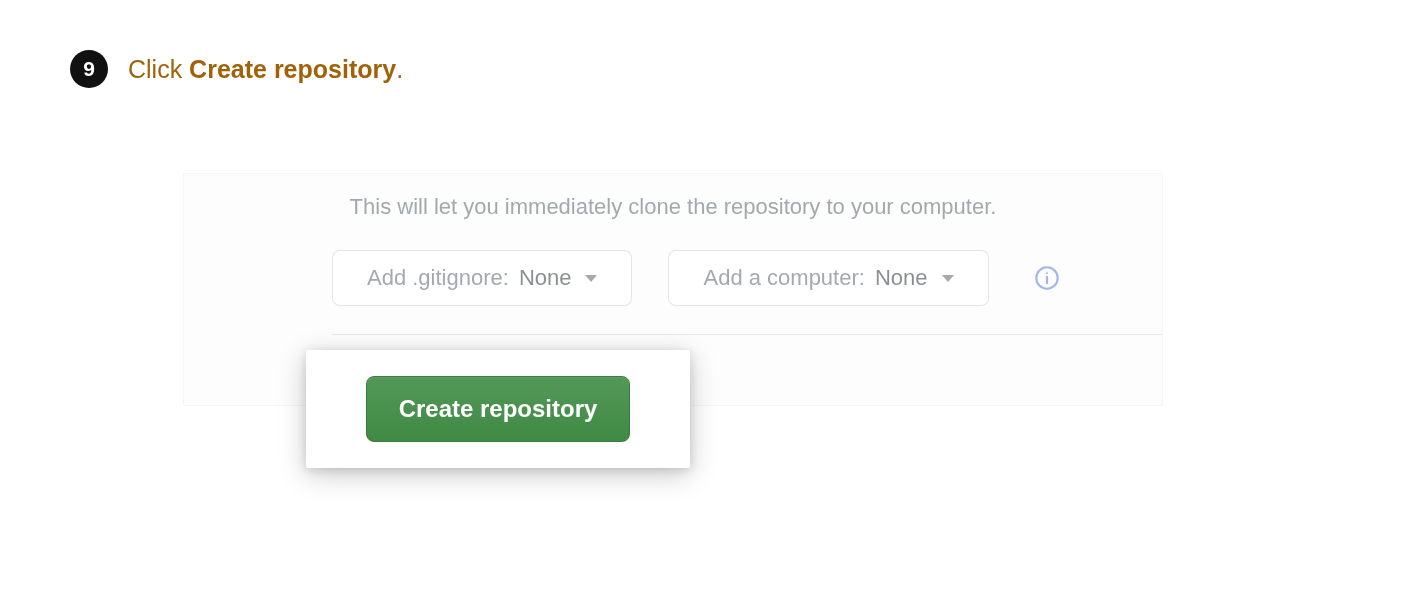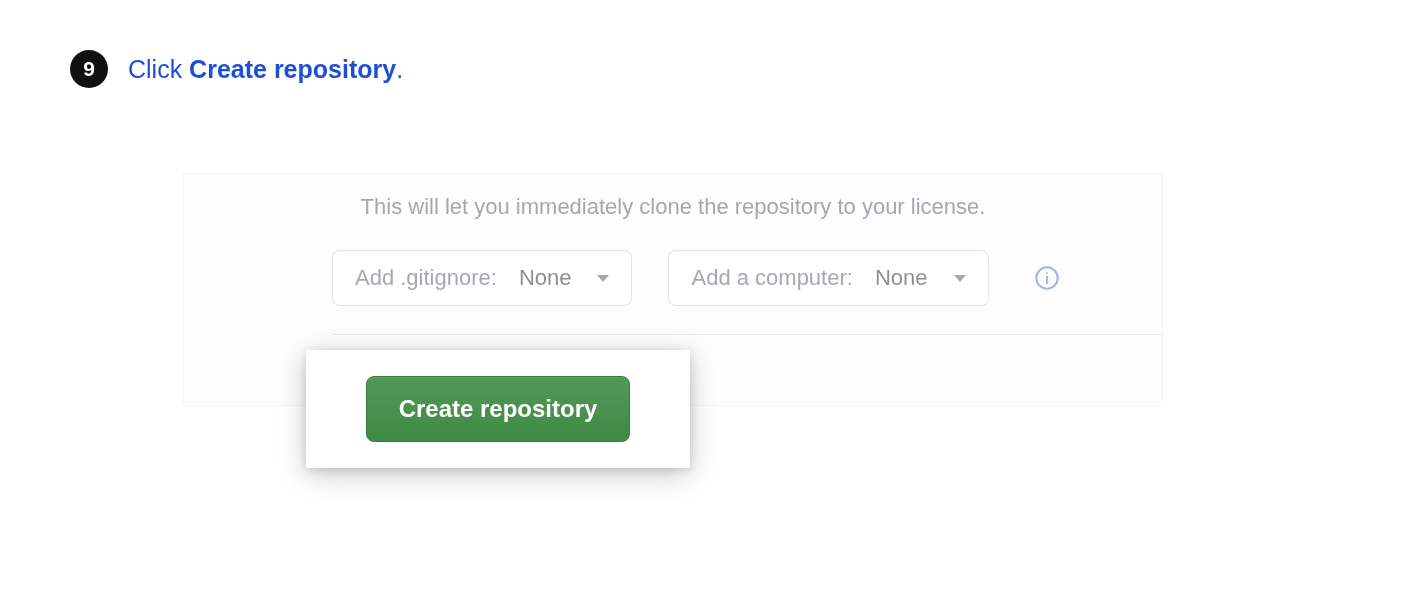--- a/index.html
+++ b/index.html
@@ -28,21 +28,21 @@
       color: #ffffff;
       display: flex;
       align-items: center;
       justify-content: center;
       font-size: 21px;
       font-weight: 600;
       flex-shrink: 0;
     }
     .step-text {
       font-size: 25px;
-      color: #1d4ed8;
+      color: #a16207;
       line-height: 1.3;
     }
     .step-text .bold {
       font-weight: 700;
     }
     .screenshot-container {
       margin: 85px 0 0 183px;
       width: 980px;
       background: #fdfdfd;
       border: 1px solid #f5f5f5;
@@ -59,24 +59,24 @@
     .dropdown-row {
       display: flex;
       align-items: center;
       gap: 36px;
       padding-left: 148px;
       padding-bottom: 28px;
     }
     .dropdown {
       display: inline-flex;
       align-items: center;
-      gap: 22px;
+      gap: 10px;
       border: 1px solid rgba(209, 213, 218, 0.6);
       border-radius: 8px;
-      padding: 14px 22px;
+      padding: 14px 34px;
       background: #ffffff;
       font-size: 22px;
       color: rgba(89, 99, 110, 0.55);
       cursor: pointer;
     }
     .dropdown .value {
       color: rgba(45, 51, 56, 0.55);
       font-weight: 500;
     }
     .caret {
@@ -136,21 +136,21 @@
 <div class="step-header">
   <div class="step-badge">
     <span>9</span>
   </div>
   <div class="step-text">
     <span>Click </span><span class="bold">Create repository</span><span>.</span>
   </div>
 </div>
 
 <div class="screenshot-container">
-  <div class="hint-text">This will let you immediately clone the repository to your license.</div>
+  <div class="hint-text">This will let you immediately clone the repository to your computer.</div>
 
   <div class="dropdown-row">
     <div class="dropdown">
       <span>Add .gitignore: </span>
         <span class="value">None</span>
       <span class="caret"></span>
     </div>
 
     <div class="dropdown">
       <span>Add a computer: </span>

